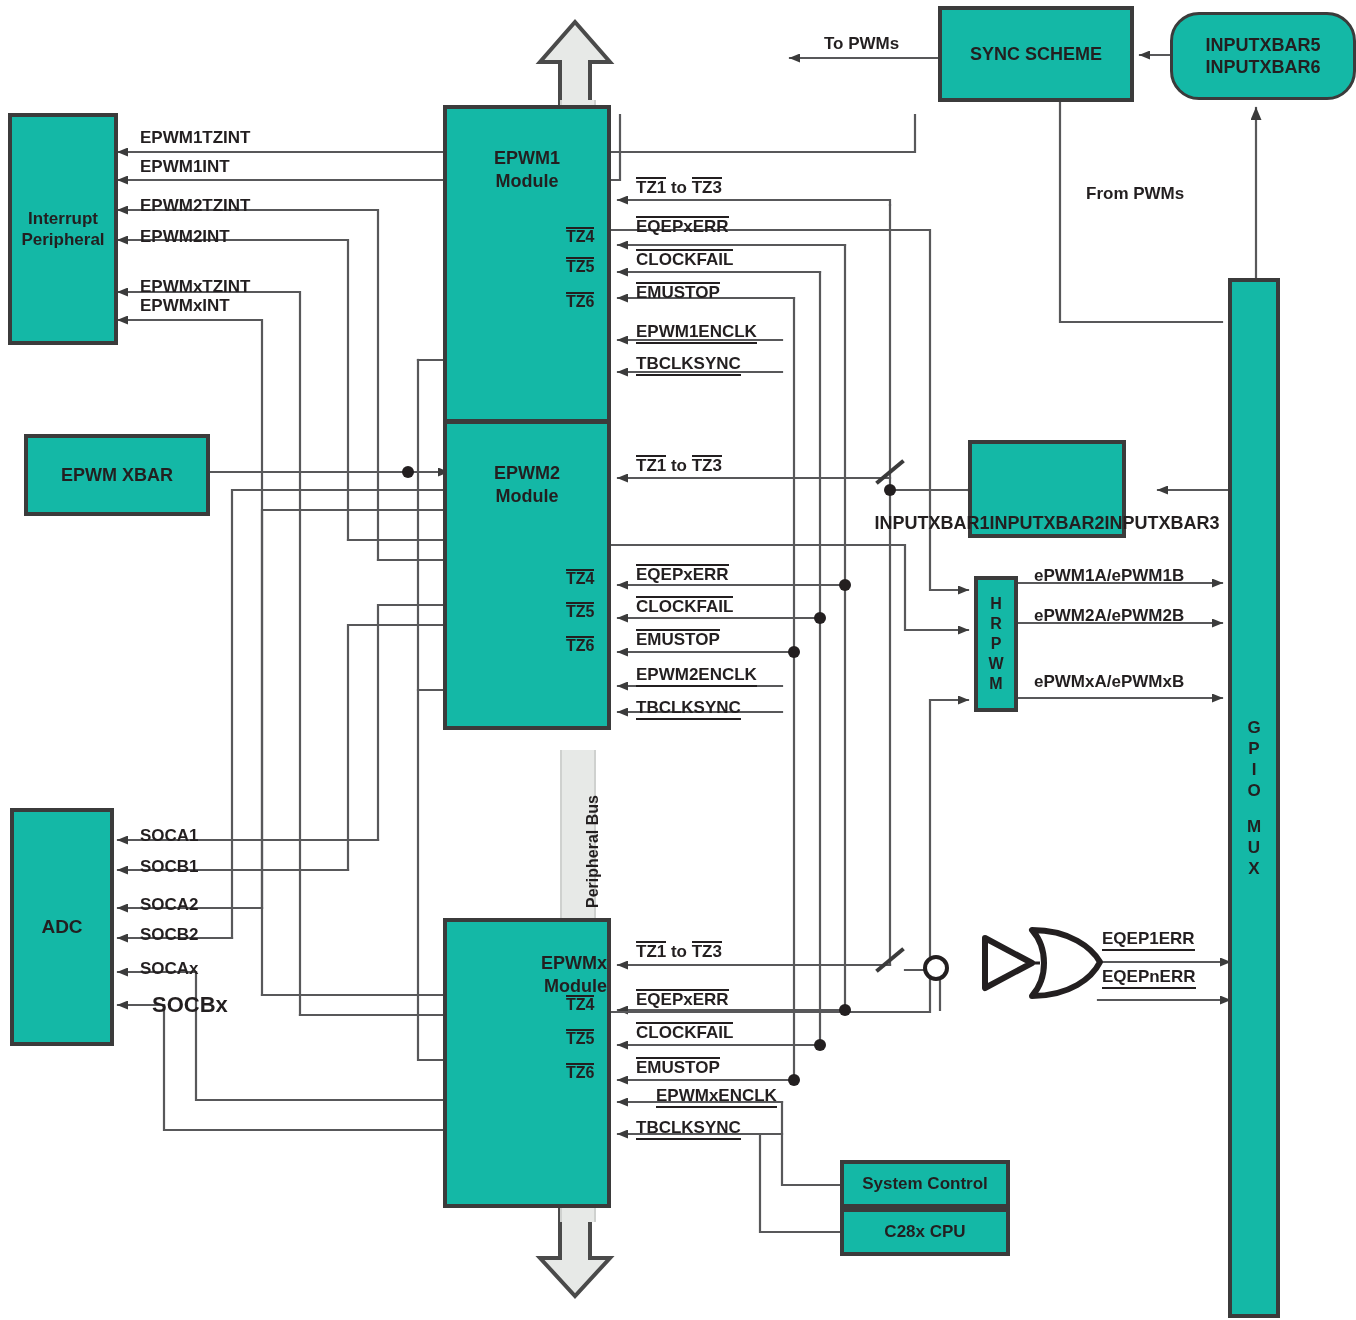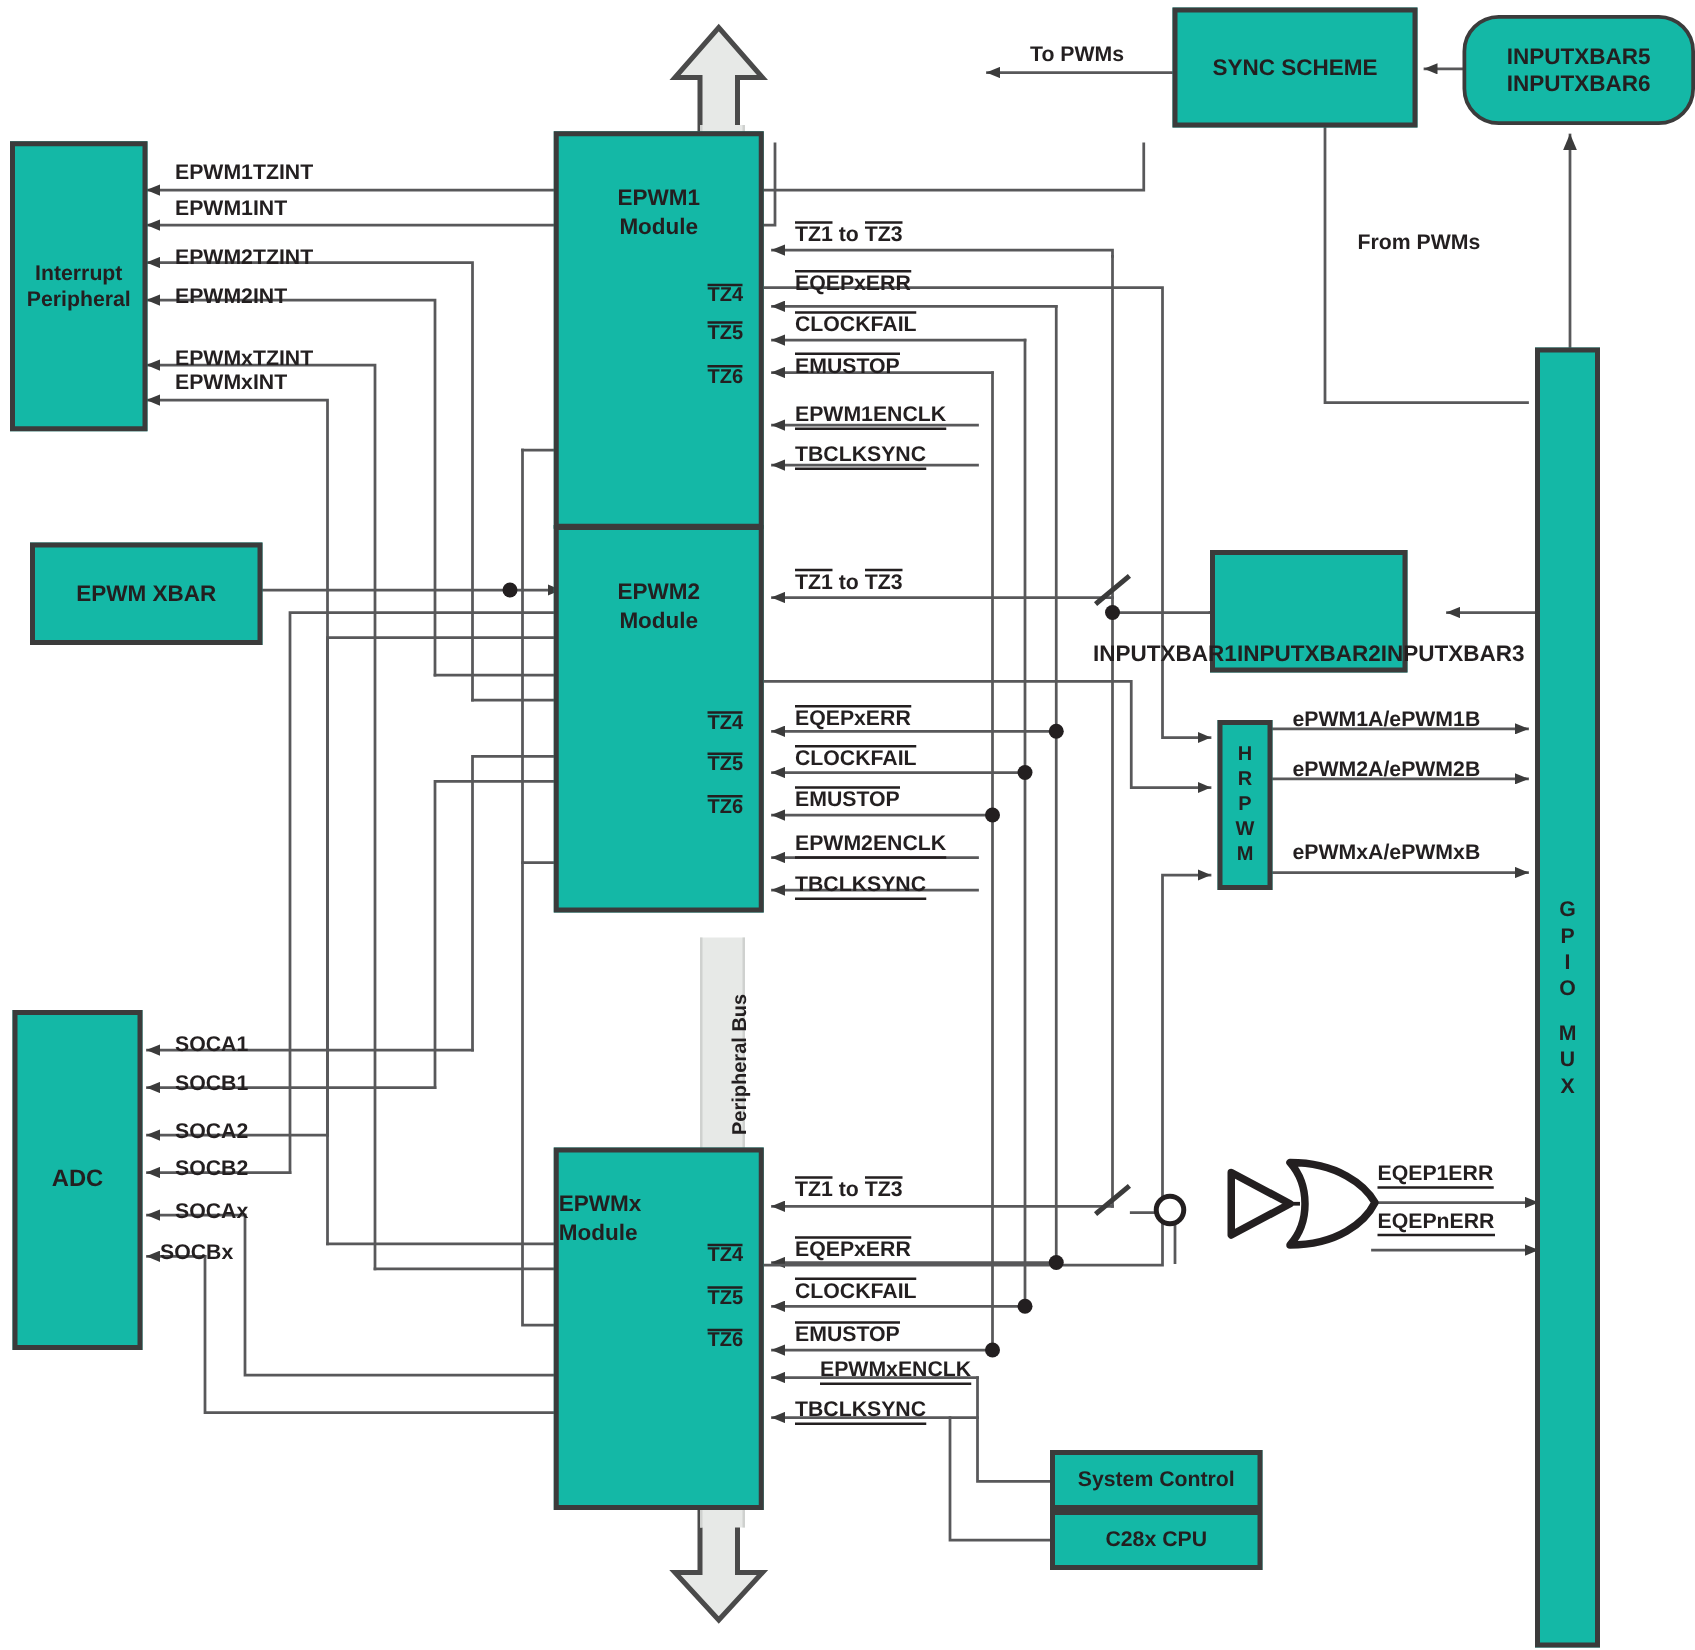--- a/index.html
+++ b/index.html
@@ -179,38 +179,38 @@
 
   <div class="box" style="left:8px;top:113px;width:110px;height:232px;font-size:17px;flex-direction:column;">
     <span>Interrupt</span>
     <span>Peripheral</span>
   </div>
 
   <div class="box" style="left:24px;top:434px;width:186px;height:82px;font-size:18px;">
     <span>EPWM XBAR</span>
   </div>
 
-  <div class="box" style="left:10px;top:808px;width:104px;height:272px;font-size:19px;">
+  <div class="box" style="left:10px;top:808px;width:104px;height:238px;font-size:19px;">
     <span>ADC</span>
   </div>
 
   <div class="box" style="left:443px;top:105px;width:168px;height:318px;font-size:18px;flex-direction:column;
               align-items:center;justify-content:flex-start;padding-top:38px;">
     <span>EPWM1</span>
     <span>Module</span>
   </div>
 
   <div class="box" style="left:443px;top:420px;width:168px;height:310px;font-size:18px;flex-direction:column;
               align-items:center;justify-content:flex-start;padding-top:38px;">
     <span>EPWM2</span>
     <span>Module</span>
   </div>
 
   <div class="box" style="left:443px;top:918px;width:168px;height:290px;font-size:18px;flex-direction:column;
-              align-items:flex-start;justify-content:flex-start;padding-top:30px;">
+              align-items:flex-end;justify-content:flex-start;padding-top:30px;">
     <span>EPWMx</span>
     <span>Module</span>
   </div>
 
   <div class="box" style="left:938px;top:6px;width:196px;height:96px;font-size:18px;">
     <span>SYNC SCHEME</span>
   </div>
 
   <div class="box thin" style="left:1170px;top:12px;width:186px;height:88px;font-size:18px;flex-direction:column;border-radius:29px;">
     <span>INPUTXBAR5</span>
@@ -260,21 +260,21 @@
   <div class="lbl" style="left:140px;top:196px;font-size:17px;">EPWM2TZINT</div>
   <div class="lbl" style="left:140px;top:227px;font-size:17px;">EPWM2INT</div>
   <div class="lbl" style="left:140px;top:277px;font-size:17px;">EPWMxTZINT</div>
   <div class="lbl" style="left:140px;top:296px;font-size:17px;">EPWMxINT</div>
 
   <div class="lbl" style="left:140px;top:826px;font-size:17px;">SOCA1</div>
   <div class="lbl" style="left:140px;top:857px;font-size:17px;">SOCB1</div>
   <div class="lbl" style="left:140px;top:895px;font-size:17px;">SOCA2</div>
   <div class="lbl" style="left:140px;top:925px;font-size:17px;">SOCB2</div>
   <div class="lbl" style="left:140px;top:959px;font-size:17px;">SOCAx</div>
-  <div class="lbl" style="left:128px;top:992px;font-size:17px;">SOCBx</div>
+  <div class="lbl" style="left:152px;top:992px;font-size:22px;">SOCBx</div>
 
   <div class="lbl" style="left:636px;top:178px;font-size:17px;">
     <span class="ovl">TZ1</span><span> to </span><span class="ovl">TZ3</span>
   </div>
   <div class="lbl" style="left:636px;top:217px;font-size:17px;">
     <span class="ovl">EQEPxERR</span>
   </div>
   <div class="lbl" style="left:636px;top:250px;font-size:17px;">
     <span class="ovl">CLOCKFAIL</span>
   </div>

